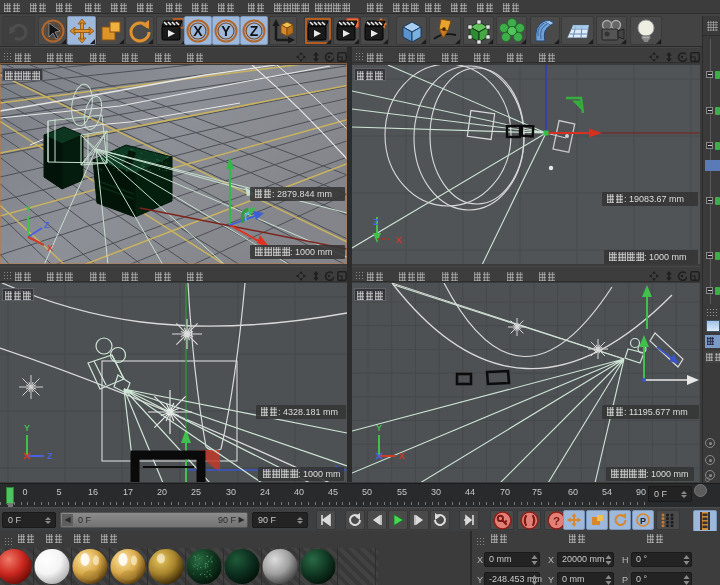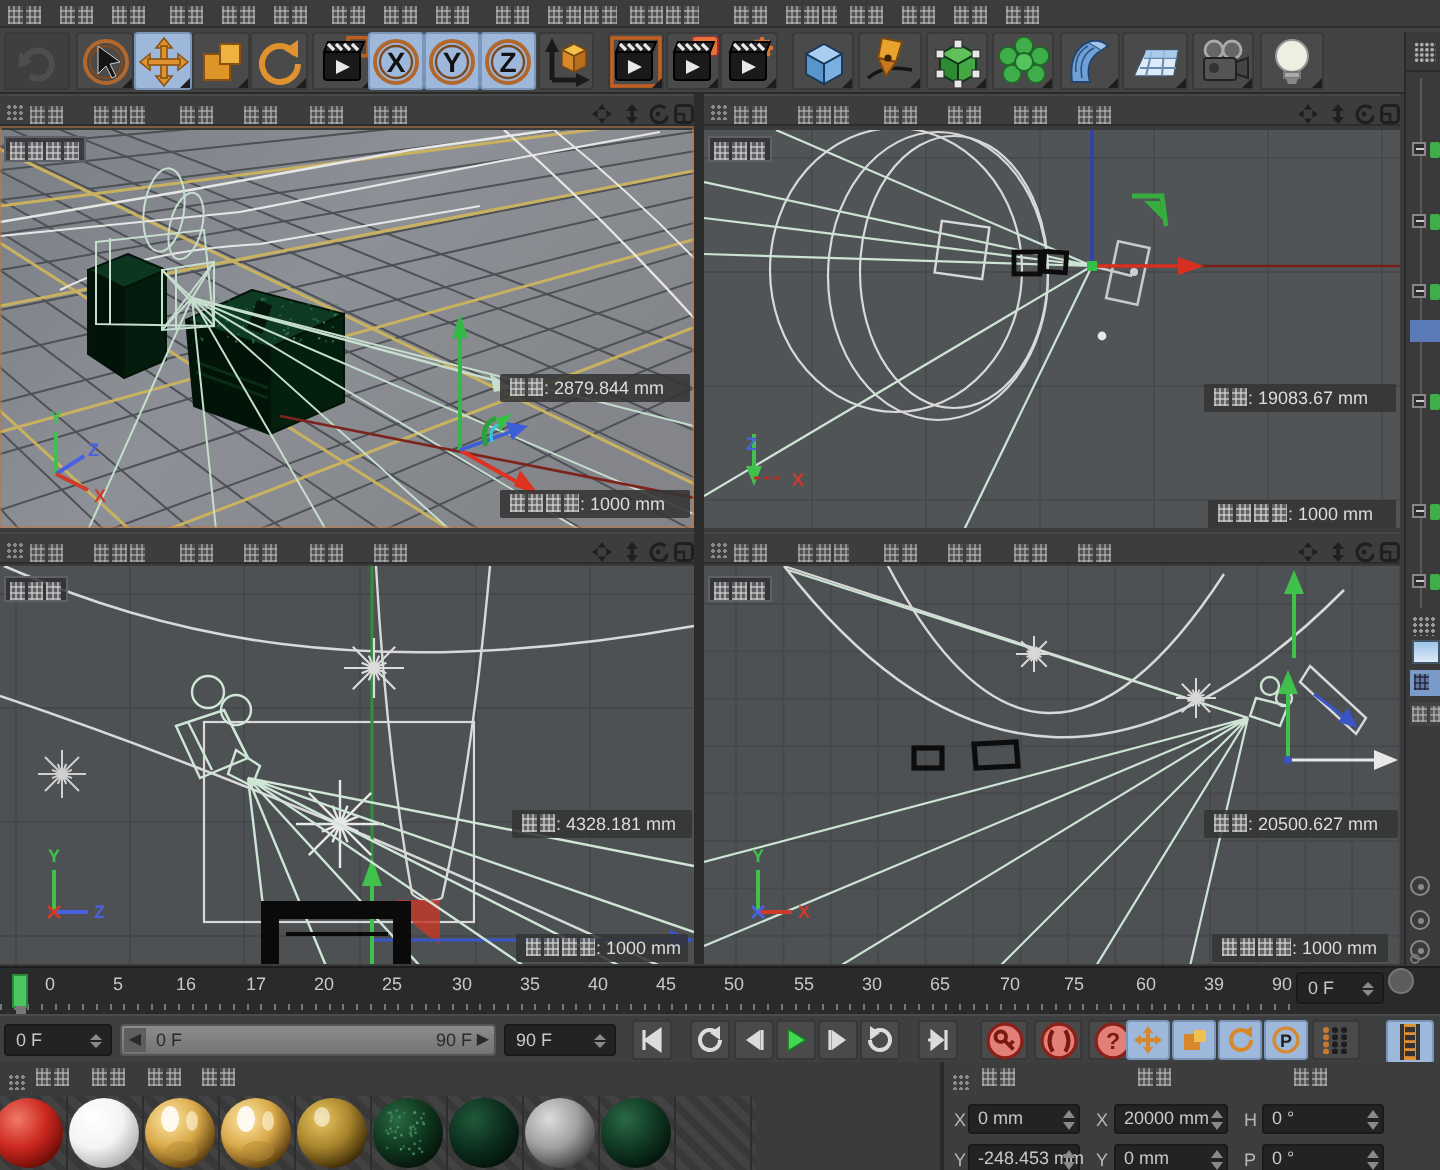--- a/index.html
+++ b/index.html
@@ -717,21 +717,21 @@
           <line x1="27" y1="173" x2="44" y2="173" stroke="#d03a2a" stroke-width="2"></line>
           <text x="47" y="176" fill="#d03a2a">X</text>
         </g>
         <path d="M24,170 L30,176 M30,170 L24,176" stroke="#4a62e0" stroke-width="1.5"></path>
       </svg>
     </div>
     <div class="vlab" style="left:2px;top:288px"><i class="zh" style="width:26px;height:9px;--c:rgba(210,210,210,0.62);--b:rgba(210,210,210,0.25);"></i></div>
     <div class="dlab" style="left:256px;top:405px;width:90px"><i class="zh" style="width:17px;height:9px;--c:rgba(215,215,215,0.62);--b:rgba(215,215,215,0.25);"></i><u> : 4328.181 mm</u></div>
     <div class="dlab" style="left:258px;top:467px;width:86px"><i class="zh" style="width:35px;height:9px;--c:rgba(215,215,215,0.62);--b:rgba(215,215,215,0.25);"></i><u> : 1000 mm</u></div>
     <div class="vlab" style="left:354px;top:288px"><i class="zh" style="width:26px;height:9px;--c:rgba(210,210,210,0.62);--b:rgba(210,210,210,0.25);"></i></div>
-    <div class="dlab" style="left:602px;top:405px;width:97px"><i class="zh" style="width:17px;height:9px;--c:rgba(215,215,215,0.62);--b:rgba(215,215,215,0.25);"></i><u> : 20500.627 mm</u></div>
+    <div class="dlab" style="left:602px;top:405px;width:97px"><i class="zh" style="width:17px;height:9px;--c:rgba(215,215,215,0.62);--b:rgba(215,215,215,0.25);"></i><u> : 11195.677 mm</u></div>
     <div class="dlab" style="left:606px;top:467px;width:88px"><i class="zh" style="width:35px;height:9px;--c:rgba(215,215,215,0.62);--b:rgba(215,215,215,0.25);"></i><u> : 1000 mm</u></div>
     <div style="left:702px;top:16px;width:18px;height:569px;background:#3a3a3a;border-left:1px solid #2b2b2b">
       <span style="left:4px;top:5px;width:11px;height:10px;background-image:radial-gradient(circle,#b0b0b0 0.8px,transparent 1px);background-size:2.6px 2.6px"></span>
       <span style="left:0;top:19px;width:18px;height:1px;background:#2d2d2d"></span>
       <span style="left:7px;top:23px;width:1px;height:265px;background:#5a5a5a"></span>
       <span style="left:3px;top:55px;width:7px;height:7px;background:#2d2d2d;border:1px solid #888"></span>
       <span style="left:5px;top:58px;width:4px;height:1px;background:#ccc"></span>
       <span style="left:12px;top:55px;width:5px;height:8px;background:#3fae4a;border-radius:1px"></span>
       <span style="left:3px;top:91px;width:7px;height:7px;background:#2d2d2d;border:1px solid #888"></span>
       <span style="left:5px;top:94px;width:4px;height:1px;background:#ccc"></span>
@@ -764,31 +764,31 @@
       <span style="left:5px;top:486px;width:9px;height:18px;background:repeating-linear-gradient(0deg,#e09030 0 3px,#222 3px 5px)"></span>
     </div>
     <div class="ruler">
       <span style="left:18px;top:3px;width:14px;text-align:center">0</span>
       <span style="left:52px;top:3px;width:14px;text-align:center">5</span>
       <span style="left:86px;top:3px;width:14px;text-align:center">16</span>
       <span style="left:121px;top:3px;width:14px;text-align:center">17</span>
       <span style="left:155px;top:3px;width:14px;text-align:center">20</span>
       <span style="left:189px;top:3px;width:14px;text-align:center">25</span>
       <span style="left:224px;top:3px;width:14px;text-align:center">30</span>
-      <span style="left:258px;top:3px;width:14px;text-align:center">35</span>
+      <span style="left:258px;top:3px;width:14px;text-align:center">24</span>
       <span style="left:292px;top:3px;width:14px;text-align:center">40</span>
       <span style="left:326px;top:3px;width:14px;text-align:center">45</span>
       <span style="left:360px;top:3px;width:14px;text-align:center">50</span>
       <span style="left:395px;top:3px;width:14px;text-align:center">55</span>
       <span style="left:429px;top:3px;width:14px;text-align:center">30</span>
-      <span style="left:463px;top:3px;width:14px;text-align:center">65</span>
+      <span style="left:463px;top:3px;width:14px;text-align:center">44</span>
       <span style="left:498px;top:3px;width:14px;text-align:center">70</span>
       <span style="left:532px;top:3px;width:14px;text-align:left">75</span>
       <span style="left:566px;top:3px;width:14px;text-align:center">60</span>
-      <span style="left:600px;top:3px;width:14px;text-align:center">39</span>
+      <span style="left:600px;top:3px;width:14px;text-align:center">54</span>
       <span style="left:634px;top:3px;width:14px;text-align:center">90</span>
       <i></i>
       <span style="left:6px;top:3px;width:8px;height:17px;background:#4cc45f;border:1px solid #2a8a3a"></span>
       <span style="left:8px;top:19px;width:5px;height:5px;background:#777"></span>
       <span class="spin" style="left:648px;top:2px;width:44px">0 F<s></s></span>
       <span style="left:694px;top:0px;width:13px;height:13px;border-radius:50%;background:#5c5c5c;border:1px solid #777"></span>
     </div>
     <div class="transport">
       <span class="spin" style="left:2px;top:4px;width:54px">0 F<s></s></span>
       <span style="left:60px;top:4px;width:188px;height:16px;background:linear-gradient(#8c8c8c,#737373);border:1px solid #555;border-radius:2px"></span>

